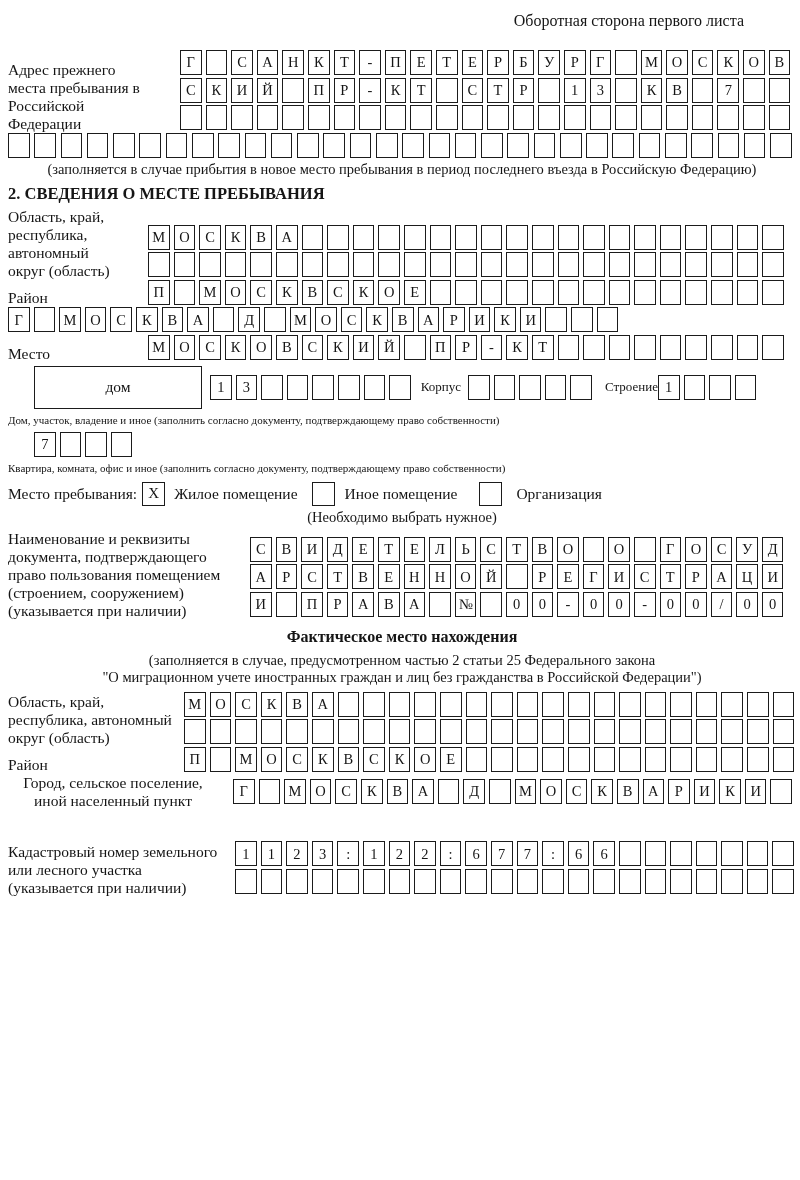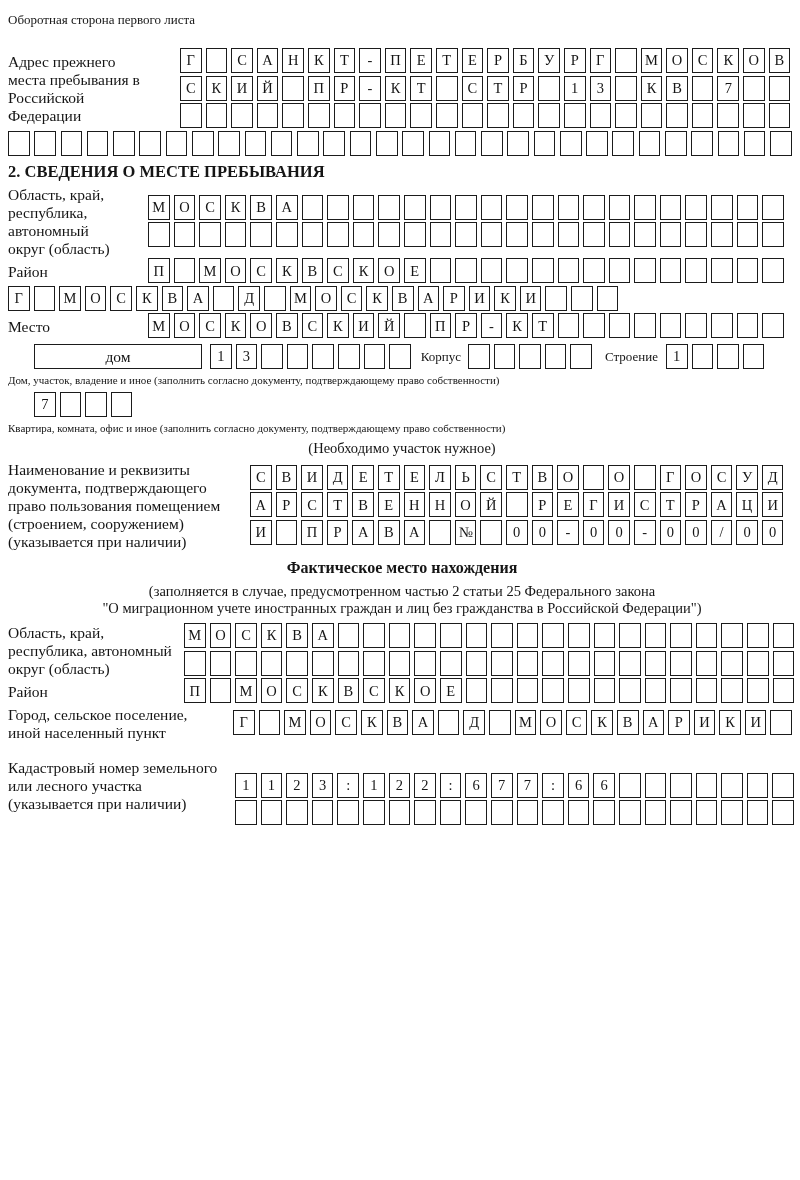--- a/index.html
+++ b/index.html
@@ -5,33 +5,33 @@
   * { margin:0; padding:0; box-sizing:border-box; }
   html,body { background:#ffffff; }
   body {
     width:800px; height:1180px;
     color:#151515;
     font-family:"Liberation Serif", serif;
     font-size:15.5px;
   }
   .page { position:relative; width:800px; height:1180px; padding:12px 4px 0 8px; overflow:hidden; }
 
-  .header-note { text-align:left; margin-right:52px; font-size:13px; }
+  .header-note { text-align:right; margin-right:52px; font-size:16px; }
 
   
-  .lrow { display:flex; align-items:center; }
+  .lrow { display:flex; align-items:flex-end; }
   .lrow.vcenter { align-items:center; }
   .lbl { line-height:18px; font-size:15.5px; flex:0 0 auto; }
   .lb-a { width:145px; margin-right:27px; }
   .lb-b { width:118px; margin-right:22px; }
   .lb-c { width:130px; margin-right:38px; }
   .lb-d { width:218px; margin-right:24px; }
   .lb-e { width:168px; margin-right:8px; }
   .lb-f { width:150px; margin-right:26px; }
-  .lb-g { width:210px; margin-right:15px; }
+  .lb-g { width:210px; margin-right:15px;text-align:center; }
   .lb-h { width:210px; margin-right:17px; }
   .stack { display:flex; flex-direction:column; }
 
   .boxrow { display:flex; gap:4px; margin-bottom:2.6px; }
   .cbox {
     flex:0 0 auto;
     width:21.6px; height:25px;
     border:1.6px solid #1b1b1b;
     display:flex; align-items:center; justify-content:center;
     font-size:14.5px; line-height:1; background:#fff;
@@ -41,29 +41,29 @@
 
   .note-c { text-align:center; font-size:14.5px; line-height:17px; }
   .sec-title { text-align:left; font-weight:bold; font-size:16.5px; margin-top:6px; margin-bottom:4px; }
   .sub-title { text-align:center; font-weight:bold; font-size:16px; margin-top:8px; margin-bottom:6px; }
 
   .mt4 { margin-top:4px; } .mt6 { margin-top:6px; } .mt3 { margin-top:3px; }
 
   
   .inline-row { display:flex; align-items:center; margin-left:26px; margin-top:3px; }
   .field-box {
-    border:1.6px solid #1b1b1b; height:25px;
+    border:1.6px solid #1b1b1b; height:43px;
     display:flex; align-items:center; justify-content:center;
     font-size:15.5px; background:#fff; flex:0 0 auto;
   }
   .fb-dom { width:168px; margin-right:8px; }
   .fb-kv  { width:202px; margin-right:6px; }
   .inline-lbl { font-size:13px; flex:0 0 auto; }
   .il-korpus { margin-left:10px; margin-right:7px; }
-  .il-stroenie { margin-left:13px; margin-right:8px; }
+  .il-stroenie { margin-left:13px; }
   .inline-row .boxrow { margin-bottom:0; }
 
   .caption { font-size:11px; line-height:17px; margin-top:3px; margin-left:0px; }
 
   
   .mesto-row { display:flex; align-items:center; margin-top:5px; }
   .mesto-lbl { flex:0 0 auto; }
   .chk {
     flex:0 0 auto; width:23px; height:24px;
     border:1.6px solid #1b1b1b;
@@ -201,20 +201,21 @@
       <span class="cbox"></span>
       <span class="cbox"></span>
       <span class="cbox"></span>
       <span class="cbox"></span>
       <span class="cbox"></span>
       <span class="cbox"></span>
       <span class="cbox"></span>
       <span class="cbox"></span>
       <span class="cbox"></span>
     </div>
+  <div class="note-c">(заполняется в случае прибытия в новое место пребывания в период последнего въезда в Российскую Федерацию)</div>
 
   <div class="sec-title">2. СВЕДЕНИЯ О МЕСТЕ ПРЕБЫВАНИЯ</div>
 
   <div class="lrow mt4">
     <div class="lbl lb-b">Область, край, республика, автономный округ (область)</div>
     <div class="stack">
       <div class="boxrow">
           <span class="cbox">М</span>
           <span class="cbox">О</span>
           <span class="cbox">С</span>
@@ -395,21 +396,30 @@
   <div class="inline-row">
     <div class="boxrow">
         <span class="cbox">7</span>
         <span class="cbox"></span>
         <span class="cbox"></span>
         <span class="cbox"></span>
       </div>
   </div>
   <div class="caption">Квартира, комната, офис и иное (заполнить согласно документу, подтверждающему право собственности)</div>
 
-  <div class="note-c" style="margin-top:3px;">(Необходимо участок нужное)</div>
+  <div class="mesto-row">
+    <div class="mesto-lbl">Место пребывания:</div>
+    <span class="chk chk1">X</span>
+    <span class="opt1">Жилое помещение</span>
+    <span class="chk chk2"></span>
+    <span class="opt2">Иное помещение</span>
+    <span class="chk chk3"></span>
+    <span class="opt3">Организация</span>
+  </div>
+  <div class="note-c" style="margin-top:3px;">(Необходимо выбрать нужное)</div>
 
   <div class="lrow mt4">
     <div class="lbl lb-d">Наименование и реквизиты документа, подтверждающего право пользования помещением (строением, сооружением) (указывается при наличии)</div>
     <div class="stack">
       <div class="boxrow">
           <span class="cbox">С</span>
           <span class="cbox">В</span>
           <span class="cbox">И</span>
           <span class="cbox">Д</span>
           <span class="cbox">Е</span>

